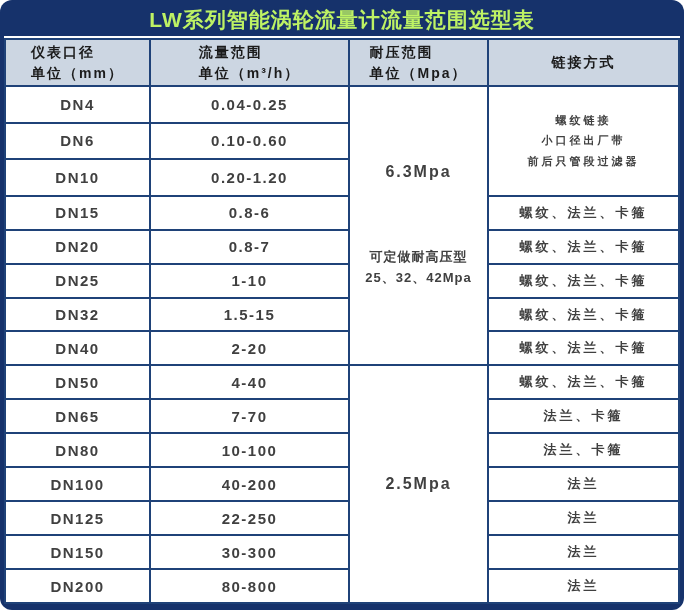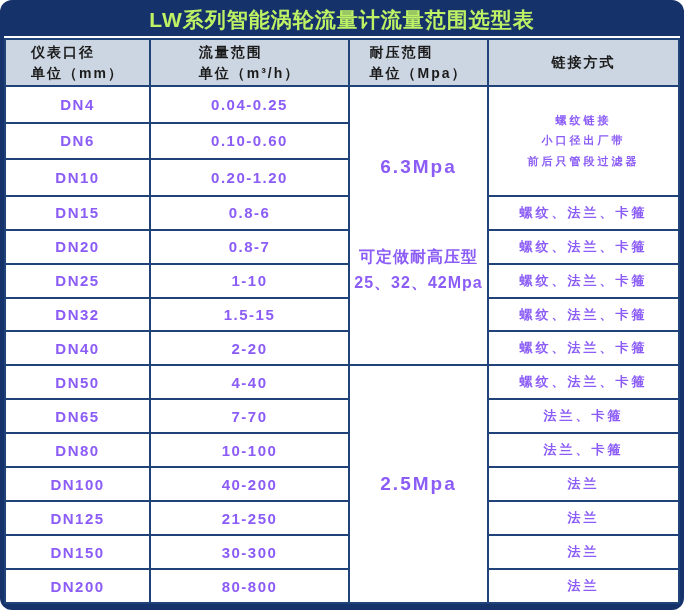--- a/index.html
+++ b/index.html
@@ -66,21 +66,21 @@
     font-weight: bold;
     letter-spacing: 2px;
   }
   .hblock {
     display: inline-block;
     text-align: left;
     line-height: 1.5;
   }
   tbody td {
     background: #ffffff;
-    color: #8b5cf6;
+    color: #404040;
     font-weight: bold;
   }
   td.dn-cell {
     font-size: 15px;
     letter-spacing: 1.5px;
   }
   td.flow-cell {
     font-size: 15px;
     letter-spacing: 1.5px;
     border-radius: 17px;
@@ -96,25 +96,25 @@
   }
   td.pressure-cell { font-size: 15px; }
   .pressure-stack {
     display: flex;
     flex-direction: column;
     align-items: center;
     justify-content: center;
     gap: 34px;
   }
   .pressure-value {
-    font-size: 19px;
+    font-size: 16px;
     letter-spacing: 2px;
   }
   .pressure-note {
-    font-size: 16px;
+    font-size: 13px;
     letter-spacing: 1px;
     line-height: 1.6;
     margin-top: 32px;
   }
 </style>
 </head>
 <body>
 
 <div class="card">
   <div class="title-bar">LW系列智能涡轮流量计流量范围选型表</div>
@@ -220,21 +220,21 @@
           <td class="flow-cell">10-100</td>
           <td class="conn-cell">法兰、卡箍</td>
         </tr>
         <tr>
           <td class="dn-cell">DN100</td>
           <td class="flow-cell">40-200</td>
           <td class="conn-cell">法兰</td>
         </tr>
         <tr>
           <td class="dn-cell">DN125</td>
-          <td class="flow-cell">21-250</td>
+          <td class="flow-cell">22-250</td>
           <td class="conn-cell">法兰</td>
         </tr>
         <tr>
           <td class="dn-cell">DN150</td>
           <td class="flow-cell">30-300</td>
           <td class="conn-cell">法兰</td>
         </tr>
         <tr>
           <td class="dn-cell">DN200</td>
           <td class="flow-cell">80-800</td>

